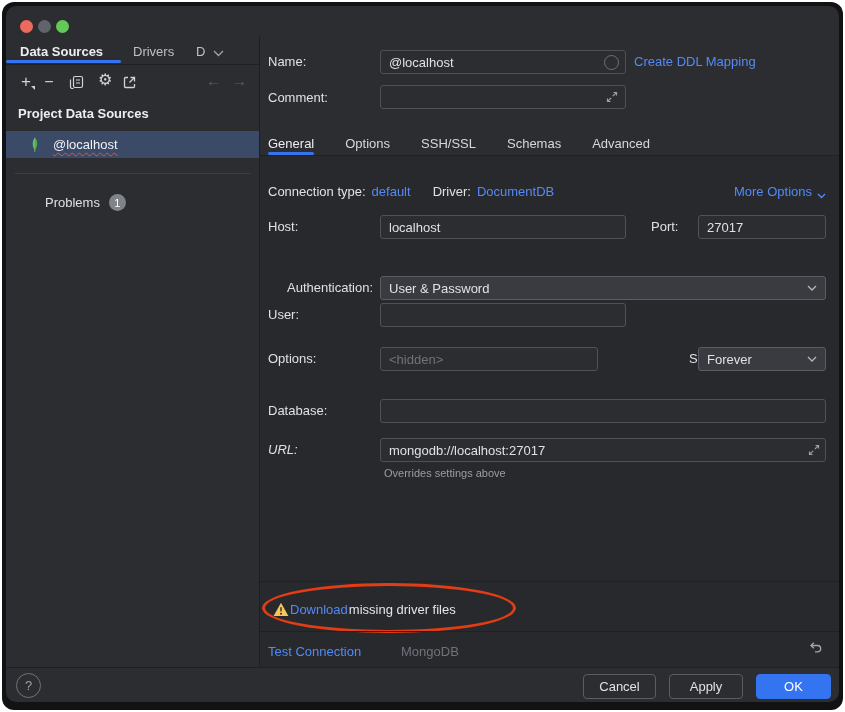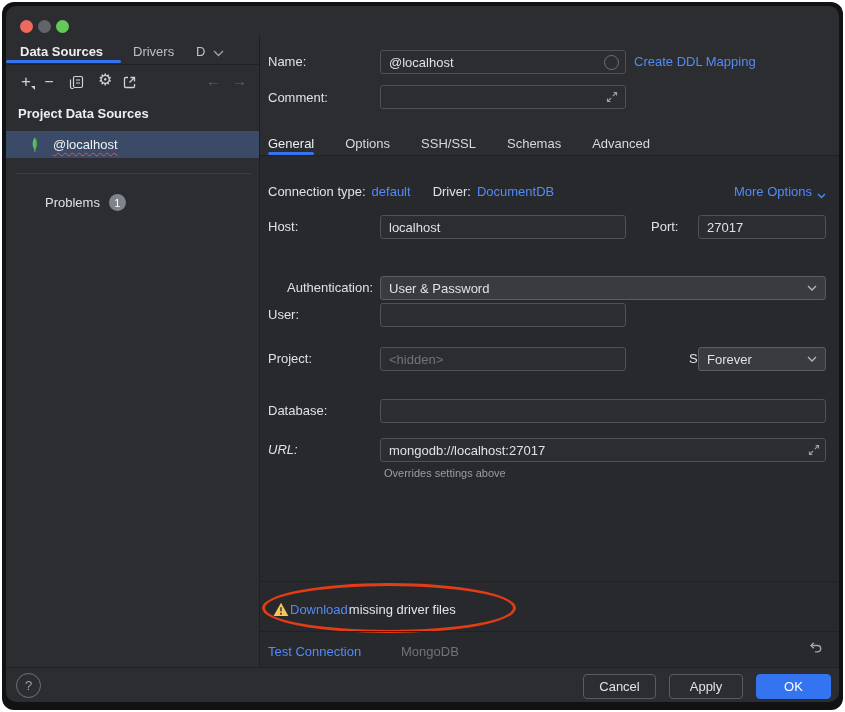--- a/index.html
+++ b/index.html
@@ -144,22 +144,22 @@
     <div class="combo" style="left:374px;top:270px;width:446px;">
       <span>User &amp; Password</span>
       <svg width="10" height="6" viewBox="0 0 10 6">
           <polyline points="1,1 5,5 9,1" fill="none" stroke="#b4b8bf" stroke-width="1.3"></polyline>
         </svg>
     </div>
 
     <div class="abs" style="left:262px;top:301px;">User:</div>
     <input class="field" style="left: 374px; top: 297px; width: 246px;" readonly="" value="">
 
-    <div class="abs" style="left:262px;top:345px;">Project:</div>
-    <input class="field" style="left: 374px; top: 341px; width: 246px;" readonly="" placeholder="&lt;hidden&gt;">
+    <div class="abs" style="left:262px;top:345px;">Options:</div>
+    <input class="field" style="left: 374px; top: 341px; width: 218px;" readonly="" placeholder="&lt;hidden&gt;">
     <div class="abs" style="left:683px;top:345px;">Save:</div>
     <div class="combo" style="left:692px;top:341px;width:128px;">
       <span>Forever</span>
       <svg width="10" height="6" viewBox="0 0 10 6">
           <polyline points="1,1 5,5 9,1" fill="none" stroke="#b4b8bf" stroke-width="1.3"></polyline>
         </svg>
     </div>
 
     <div class="abs" style="left:262px;top:397px;">Database:</div>
     <input class="field" style="left: 374px; top: 393px; width: 446px;" readonly="" value="">

